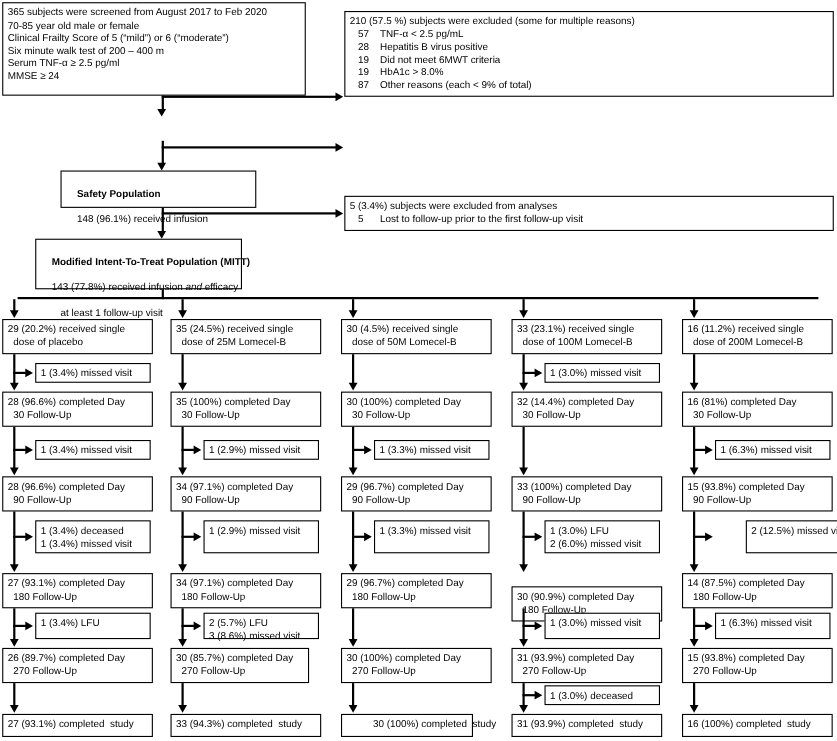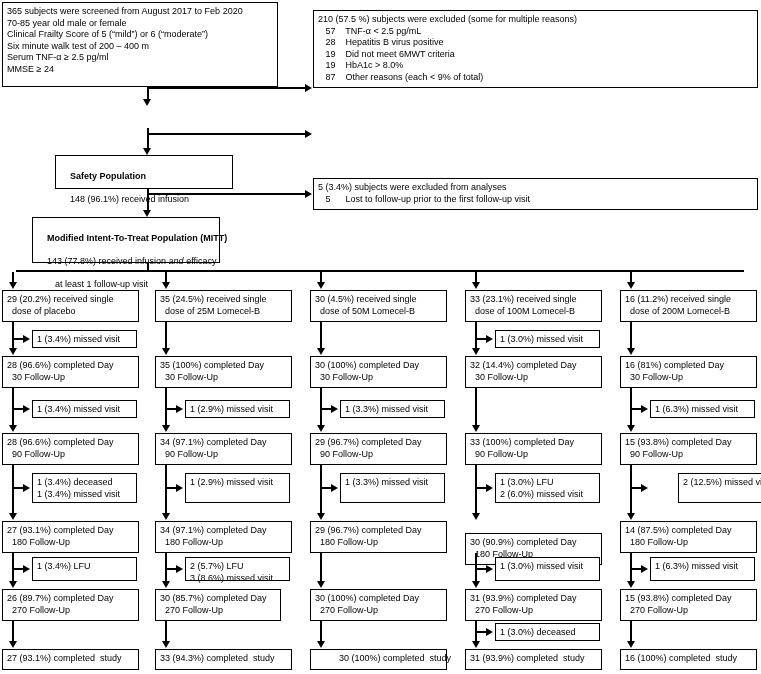--- a/index.html
+++ b/index.html
@@ -177,21 +177,21 @@
       <div class="box" style="left:310px; top:290px; width:137px; height:32px;">30 (4.5%) received single
   dose of 50M Lomecel-B</div>
       <div class="box" style="left:310px; top:356px; width:137px; height:32px;">30 (100%) completed Day
   30 Follow-Up</div>
       <div class="box" style="left:310px; top:433px; width:137px; height:32px;">29 (96.7%) completed Day
   90 Follow-Up</div>
       <div class="box" style="left:310px; top:521px; width:137px; height:32px;">29 (96.7%) completed Day
   180 Follow-Up</div>
       <div class="box" style="left:310px; top:589px; width:137px; height:32px;">30 (100%) completed Day
   270 Follow-Up</div>
-      <div class="box" style="left:310px; top:649px; width:137px; height:21px;padding-left:28px;">30 (100%) completed  study</div>
+      <div class="box" style="left:310px; top:649px; width:120px; height:21px;padding-left:28px;">30 (100%) completed  study</div>
       <div class="ln v" style="left:320px; top:322px; width:2px; height:27px;"></div>
       <div class="arrow-d" style="left:316.5px; top:348px;"></div>
       <div class="ln v" style="left:320px; top:388px; width:2px; height:38px;"></div>
       <div class="arrow-d" style="left:316.5px; top:425px;"></div>
       <div class="ln h" style="left:320px; top:408px; width:16px; height:2px;"></div>
       <div class="arrow-r" style="left:331px; top:404.5px;"></div>
       <div class="box" style="left:340px; top:400px; width:105px; height:18px;">1 (3.3%) missed visit</div>
       <div class="ln v" style="left:320px; top:465px; width:2px; height:49px;"></div>
       <div class="arrow-d" style="left:316.5px; top:513px;"></div>
       <div class="ln h" style="left:320px; top:487px; width:16px; height:2px;"></div>

